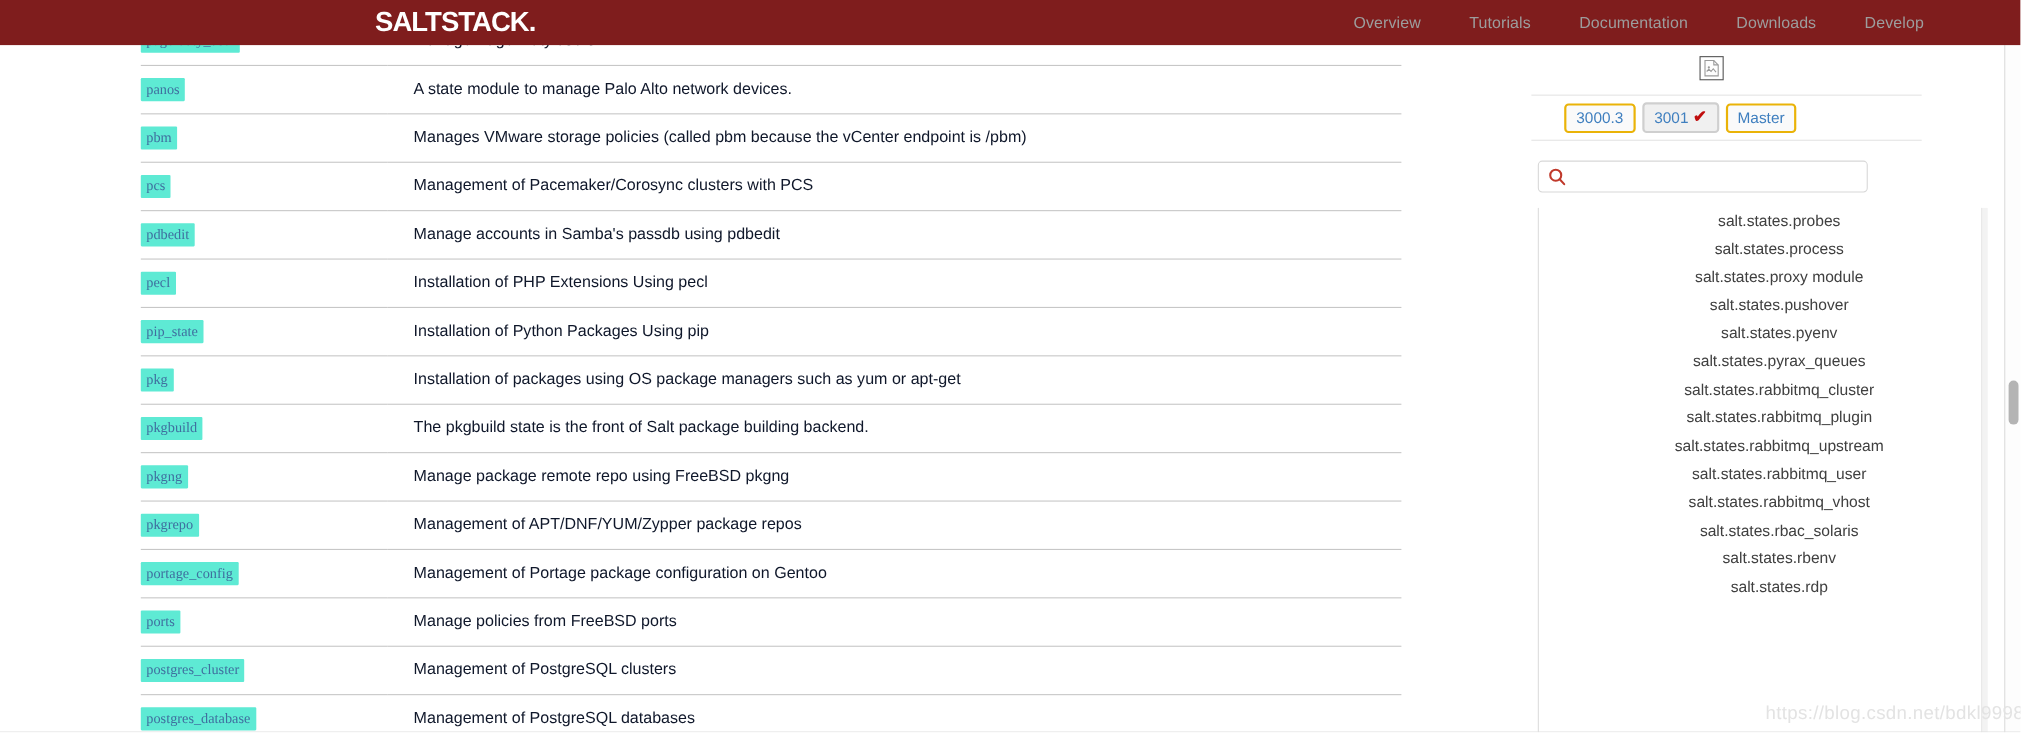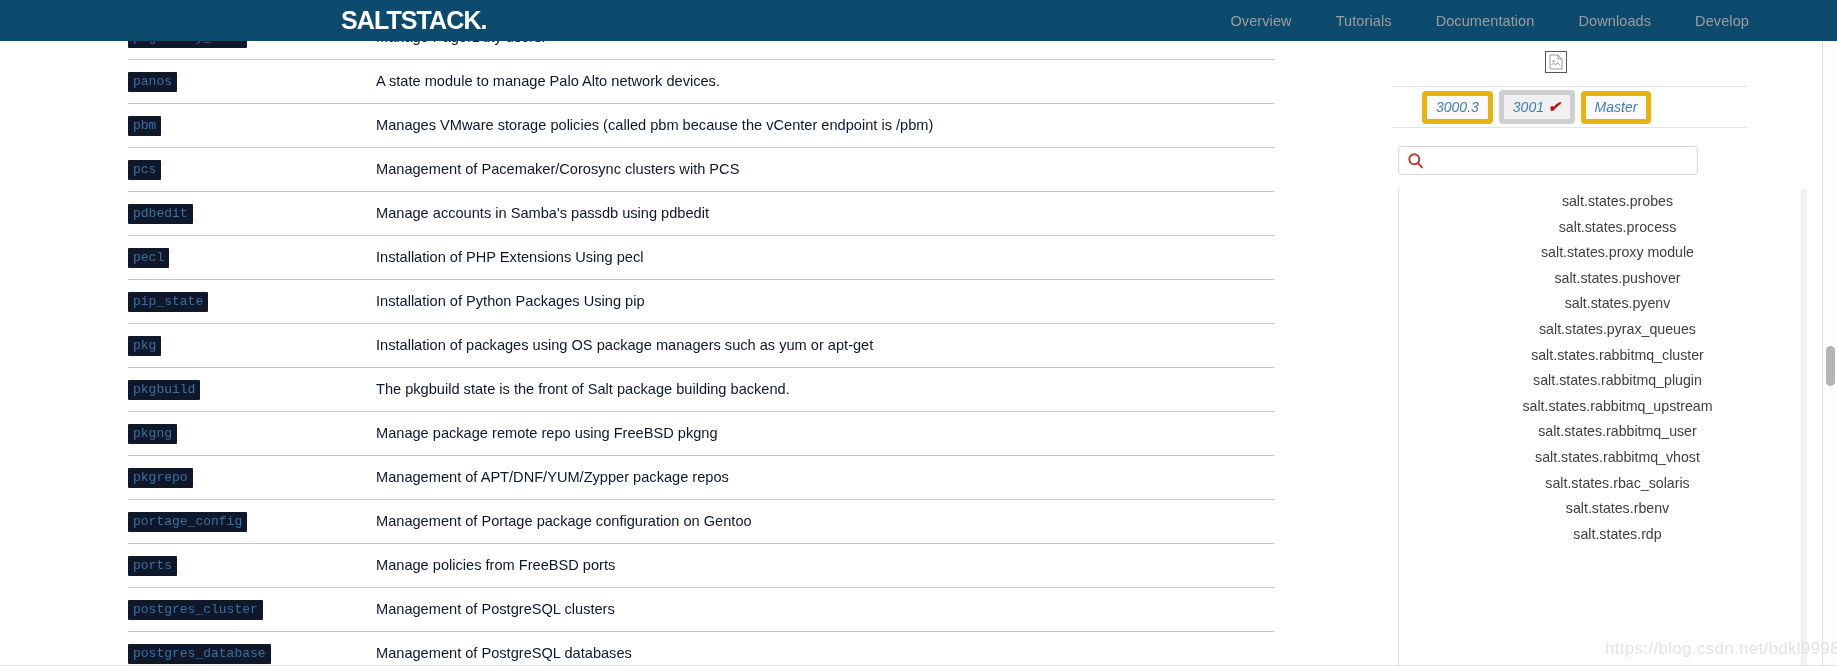--- a/index.html
+++ b/index.html
@@ -8,21 +8,21 @@
     overflow: hidden;
     background: #ffffff;
     font-family: "Liberation Sans", sans-serif;
   }
   #app { position: relative; width: 1837px; height: 666px; overflow: hidden; background:#fff; }
 
   
   .navbar {
     position: absolute; top: 0; left: 0;
     width: 1837px; height: 41px;
-    background: #0c4a6e;
+    background: #7f1d1d;
     z-index: 50;
   }
   .brand {
     position: absolute; left: 341px; top: 8px;
     color: #ffffff;
     font-size: 25px;
     font-weight: bold;
     letter-spacing: -0.9px;
     font-family: "Liberation Sans", sans-serif;
     white-space: nowrap;
@@ -65,23 +65,23 @@
   .doc-table td.col-name { width: 224px; padding-left: 0; }
   .doc-table td.col-desc {
     padding-left: 24px;
     color: #0f172a;
     font-size: 14.6px;
     line-height: 1.3;
     white-space: nowrap;
   }
   .code-link {
     display: inline-block;
-    background: #0f172a;
+    background: #5eead4;
     color: #3f6f9f;
-    font-family: Liberation Mono, monospace;
+    font-family: Liberation Serif, serif;
     font-size: 13px;
     padding: 2px 5px 3px 5px;
     border-radius: 1px;
     text-decoration: none;
     white-space: nowrap;
   }
 
   
   .sidebar {
     position: absolute;
@@ -111,29 +111,28 @@
     border-top: 1px solid #e4e4e4;
     border-bottom: 1px solid #e4e4e4;
     height: 42px;
     display: flex; align-items: center;
     padding-left: 30px;
     gap: 6px;
   }
   .ver-btn {
     display: inline-flex; align-items: center; gap: 4px;
     background: #fafafa;
-    border: 5px solid #eab308;
+    border: 2px solid #eab308;
     border-radius: 4px;
     color: #3f7fbf;
     font-size: 14px;
     padding: 4px 9px 5px 9px;
     cursor: pointer;
     white-space: nowrap;
     line-height: 1;
-    font-style: italic;
   }
   .ver-btn.active { background: #f0f0f0; border-color: #cfcfcf; }
   .ver-check { color: #c00d0d; font-size: 15px; font-weight: bold; line-height:1; }
 
   .search-wrap {
     position: absolute;
     left: 6px; top: 105px;
     width: 300px;
   }
   .search-box {

